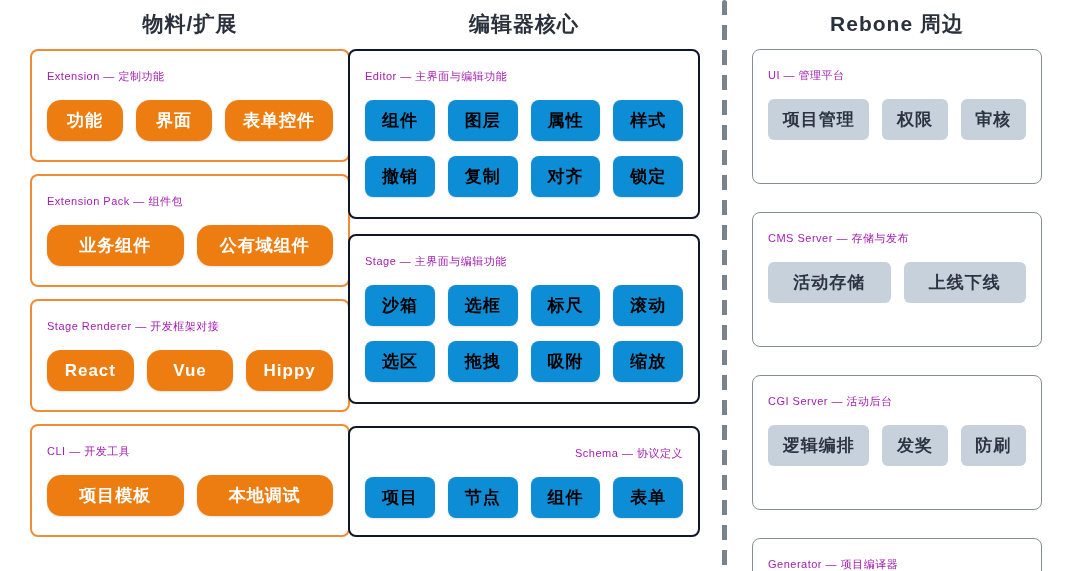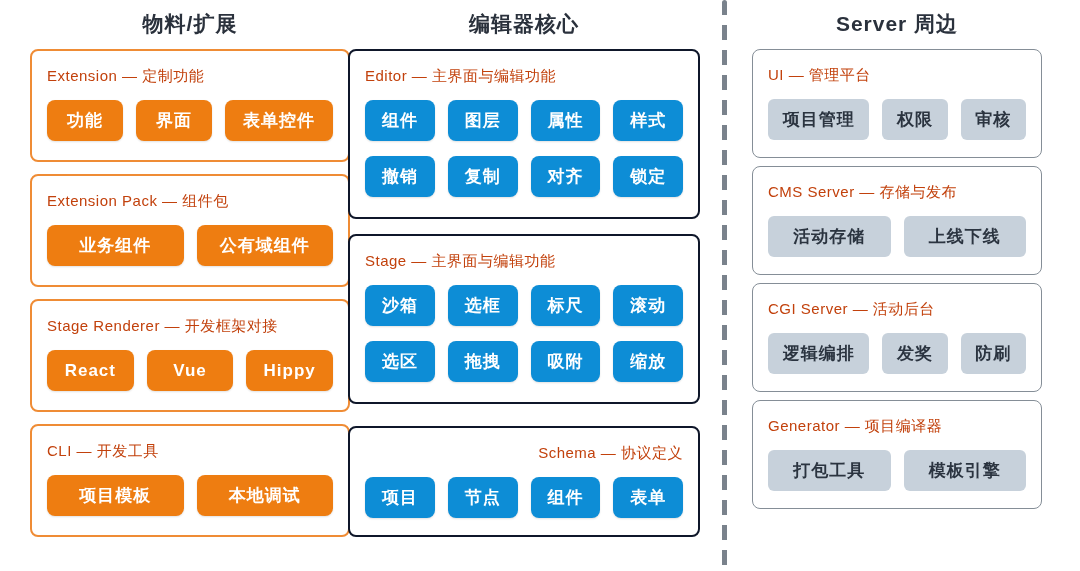--- a/index.html
+++ b/index.html
@@ -7,33 +7,33 @@
   .canvas{position:relative;width:1080px;height:571px;background:#ffffff;overflow:hidden;}
 
   .col{position:absolute;top:6px;display:flex;flex-direction:column;}
   .col-left{left:30px;width:320px;}
   .col-mid{left:348px;width:352px;}
   .col-right{left:752px;width:290px;}
 
   .col-title{height:43px;line-height:36px;text-align:center;font-size:21px;font-weight:600;color:#2a313c;letter-spacing:1px;}
 
   .box{box-sizing:border-box;background:#ffffff;border-radius:8px;padding:14px 15px;display:flex;flex-direction:column;}
-  .box-header{font-size:15px;font-weight:500;color:#c2410c;line-height:22px;margin-bottom:13px;letter-spacing:.5px;}
+  .box-header{font-size:11px;font-weight:500;color:#a21caf;line-height:22px;margin-bottom:13px;letter-spacing:.5px;}
 
   .col-left .box{border:2px solid #ef8c35;height:113px;margin-bottom:12px;}
   .col-mid  .box{border:2px solid #0f172a;margin-bottom:15px;}
   .col-mid  .box-tall{height:170px;}
   .col-mid  .box-short{height:111px;margin-top:7px;text-align:right;}
-  .col-right .box{border:1.5px solid #858e97;height:109px;margin-bottom:8px;}
+  .col-right .box{border:1.5px solid #858e97;height:135px;margin-bottom:28px;}
 
   .row{display:flex;gap:13px;}
   .row + .row{margin-top:15px;}
   .chip{flex:1;height:41px;display:flex;align-items:center;justify-content:center;border-radius:8px;font-size:17px;font-weight:700;letter-spacing:1px;box-shadow:0 1px 2px rgba(0,0,0,.12);}
-  .chip.orange{background:#ee7d11;color:#ffffff;}
-  .chip.blue{background:#0d8dd6;color:#ffffff;}
+  .chip.orange{background:#ee7d11;color:#ffffff;border-radius:14px;}
+  .chip.blue{background:#0d8dd6;color:#000000;}
   .chip.gray{background:#c7d1db;color:#2b3440;border-radius:6px;font-weight:600;box-shadow:none;font-family:Liberation Serif, serif;}
   .chip.w15{flex:1.55;}
   .chip.w14{flex:1.42;}
 
   .divider{position:absolute;left:722px;top:0;width:5px;height:571px;border-radius:3px;
     background:repeating-linear-gradient(to bottom,#7a828c 0 15px,transparent 15px 25px);}
 </style>
 </head>
 <body>
 
@@ -119,21 +119,21 @@
         <span class="chip blue">节点</span>
         <span class="chip blue">组件</span>
         <span class="chip blue">表单</span>
       </div>
     </div>
   </div>
 
   <div class="divider"></div>
 
   <div class="col col-right">
-    <div class="col-title">Server 周边</div>
+    <div class="col-title">Rebone 周边</div>
 
     <div class="box">
       <div class="box-header">UI — 管理平台</div>
       <div class="row">
         <span class="chip gray w15">项目管理</span>
         <span class="chip gray">权限</span>
         <span class="chip gray">审核</span>
       </div>
     </div>
 

